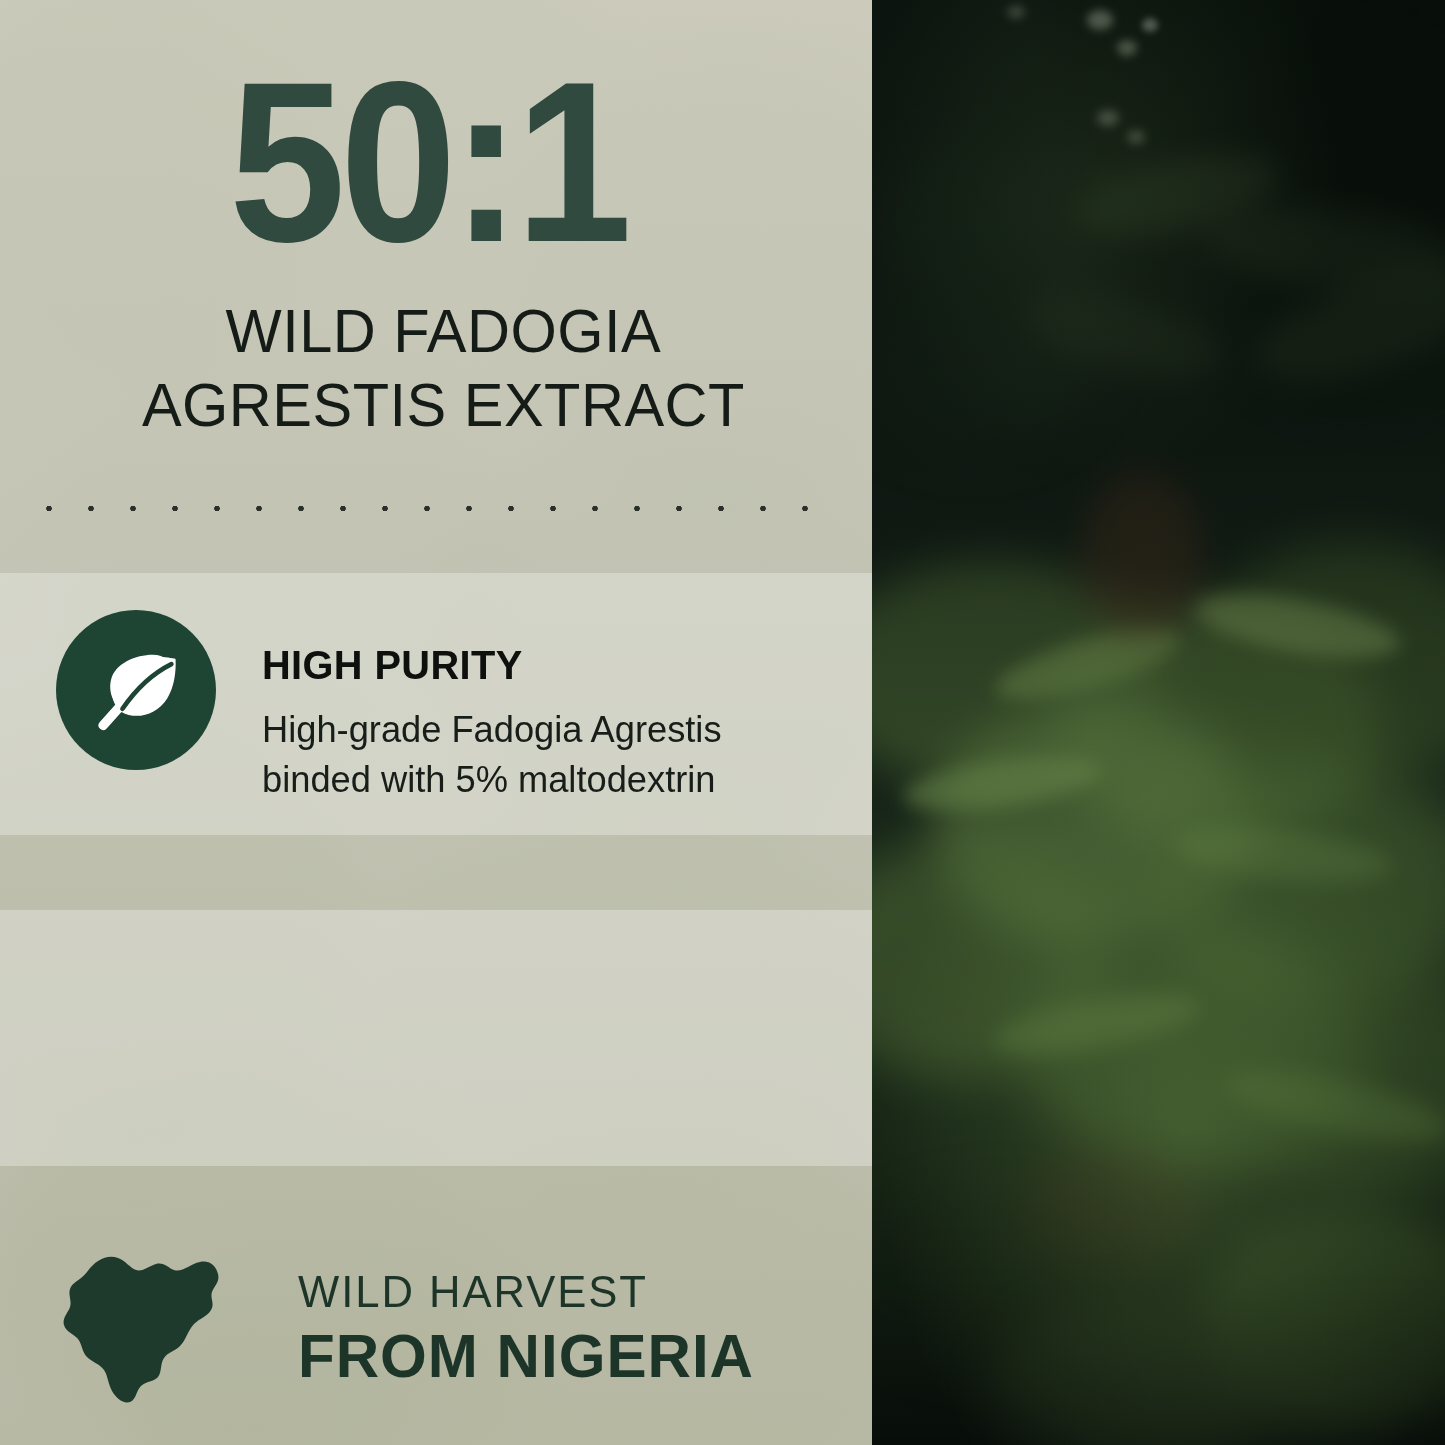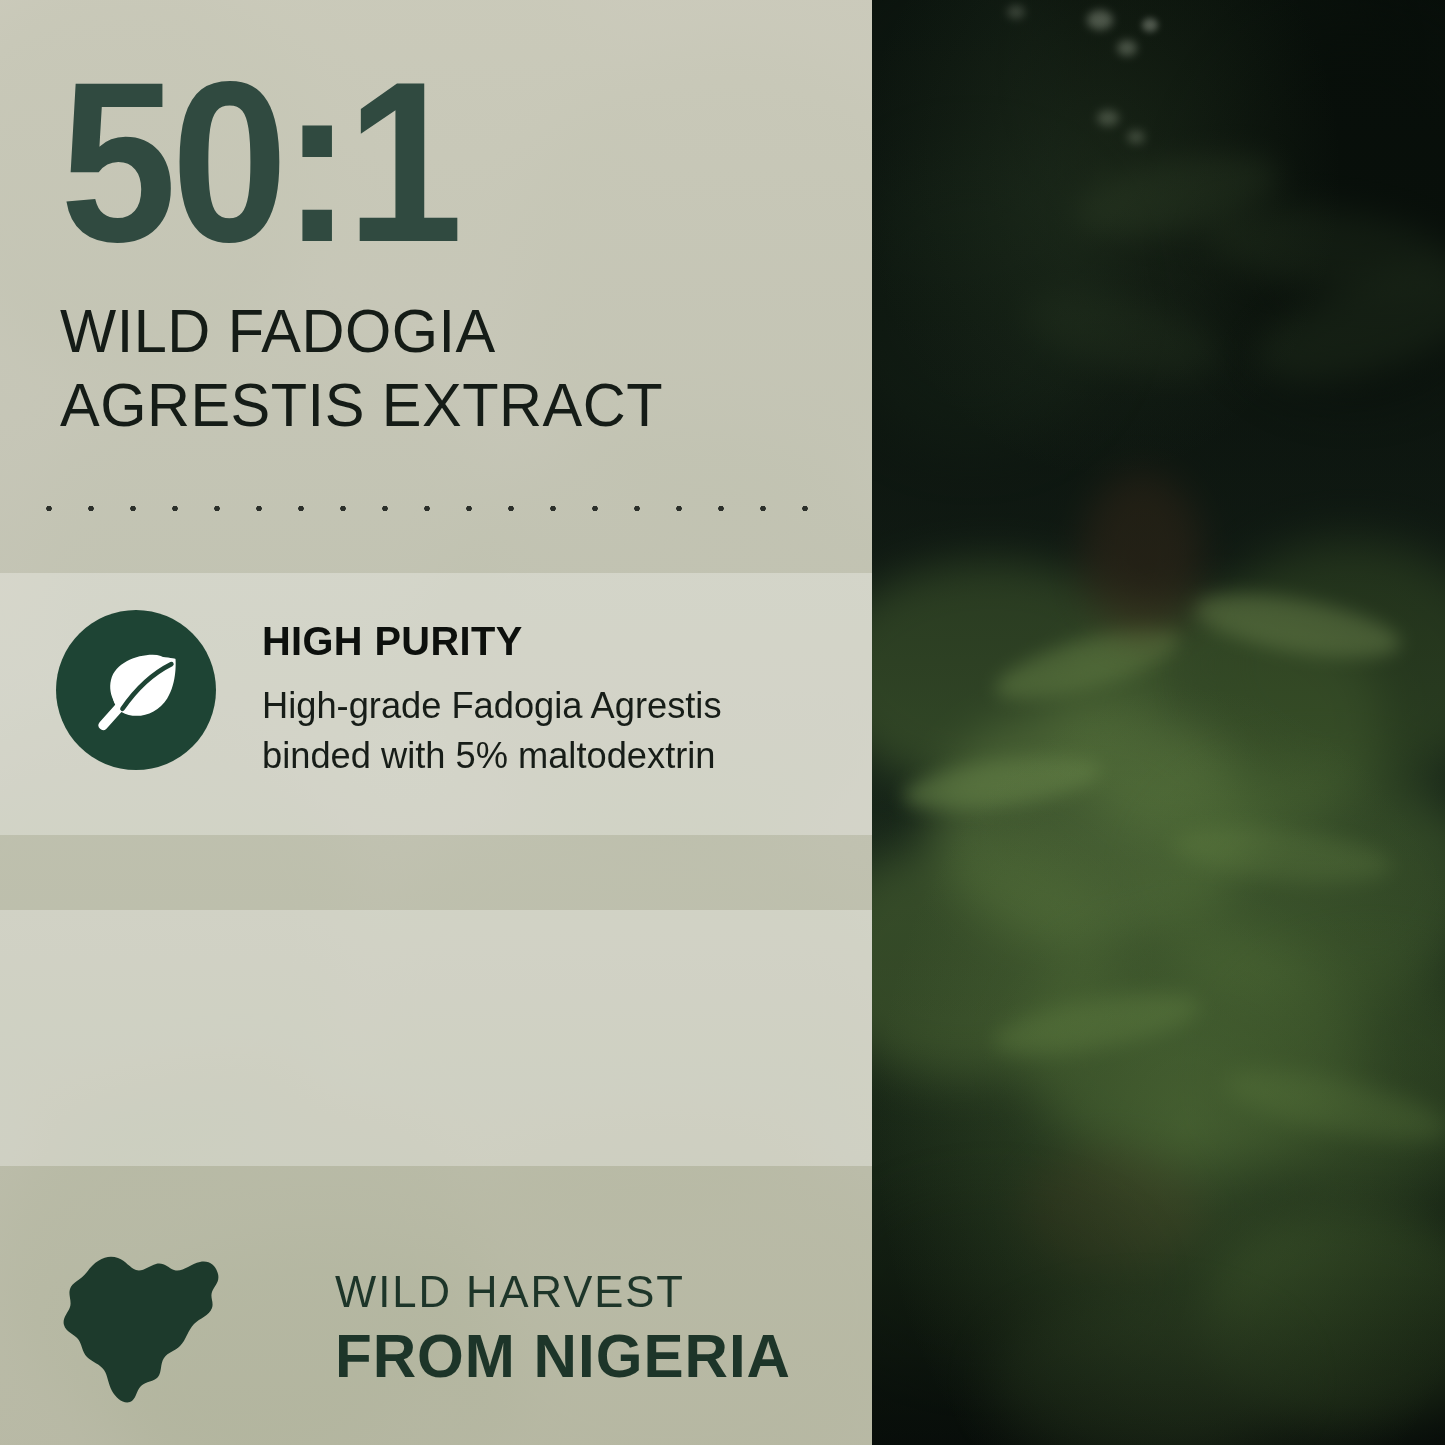--- a/index.html
+++ b/index.html
@@ -27,21 +27,21 @@
        rgba(190,191,172,.82) 78%,
        rgba(186,187,166,.80) 100%);
   }
 
   
   .band{position:absolute;left:0;width:872px;background:rgba(255,255,255,.30);}
   .band-1{top:573px;height:262px;}
   .band-2{top:910px;height:256px;}
 
   
-  .hero{position:absolute;left:60px;top:58px;width:780px;}
+  .hero{position:absolute;left:69px;top:58px;width:780px;text-align:center;}
   .ratio{
     font-size:228px;line-height:.92;font-weight:800;letter-spacing:-6px;
     color:#304a40;font-family:"Liberation Sans","DejaVu Sans",sans-serif;
     transform:scaleX(.92);transform-origin:left center;
     white-space:nowrap;
   }
   .subtitle{
     margin-top:26px;
     font-size:62px;line-height:1.20;font-weight:400;letter-spacing:.5px;
     color:#151c17;
@@ -57,32 +57,32 @@
 
   
   .feature{position:absolute;display:flex;align-items:flex-start;}
   .feature-1{left:56px;top:610px;}
   .feature-2{left:56px;top:955px;}
 
   .badge{
     width:160px;height:160px;flex:0 0 160px;border-radius:50%;
     background:#1e4434;display:flex;align-items:center;justify-content:center;
   }
-  .feat-text{margin-left:46px;padding-top:8px;}
+  .feat-text{margin-left:46px;padding-top:8px;margin-top:24px;}
   .feat-title{
     font-size:41px;font-weight:800;letter-spacing:.4px;color:#0d100d;
     transform:scaleX(.97);transform-origin:left center;white-space:nowrap;
   }
   .feat-desc{
     margin-top:16px;font-size:37px;line-height:1.34;color:#171d18;font-weight:400;
     transform:scaleX(.98);transform-origin:left center;white-space:pre-line;
   }
 
   
-  .origin{position:absolute;left:56px;top:1248px;display:flex;align-items:center;gap:37px;}
+  .origin{position:absolute;left:56px;top:1248px;display:flex;align-items:center;}
   .map-wrap{width:186px;height:160px;flex:0 0 186px;}
   .origin-text{margin-left:56px;}
   .origin-top{
     font-size:45px;letter-spacing:2px;color:#1d3529;font-weight:400;line-height:1.08;
     transform:scaleX(.97);transform-origin:left center;
   }
   .origin-bottom{
     margin-top:6px;
     font-size:62px;letter-spacing:1px;color:#1d3529;font-weight:700;line-height:1.05;
     transform:scaleX(.97);transform-origin:left center;

